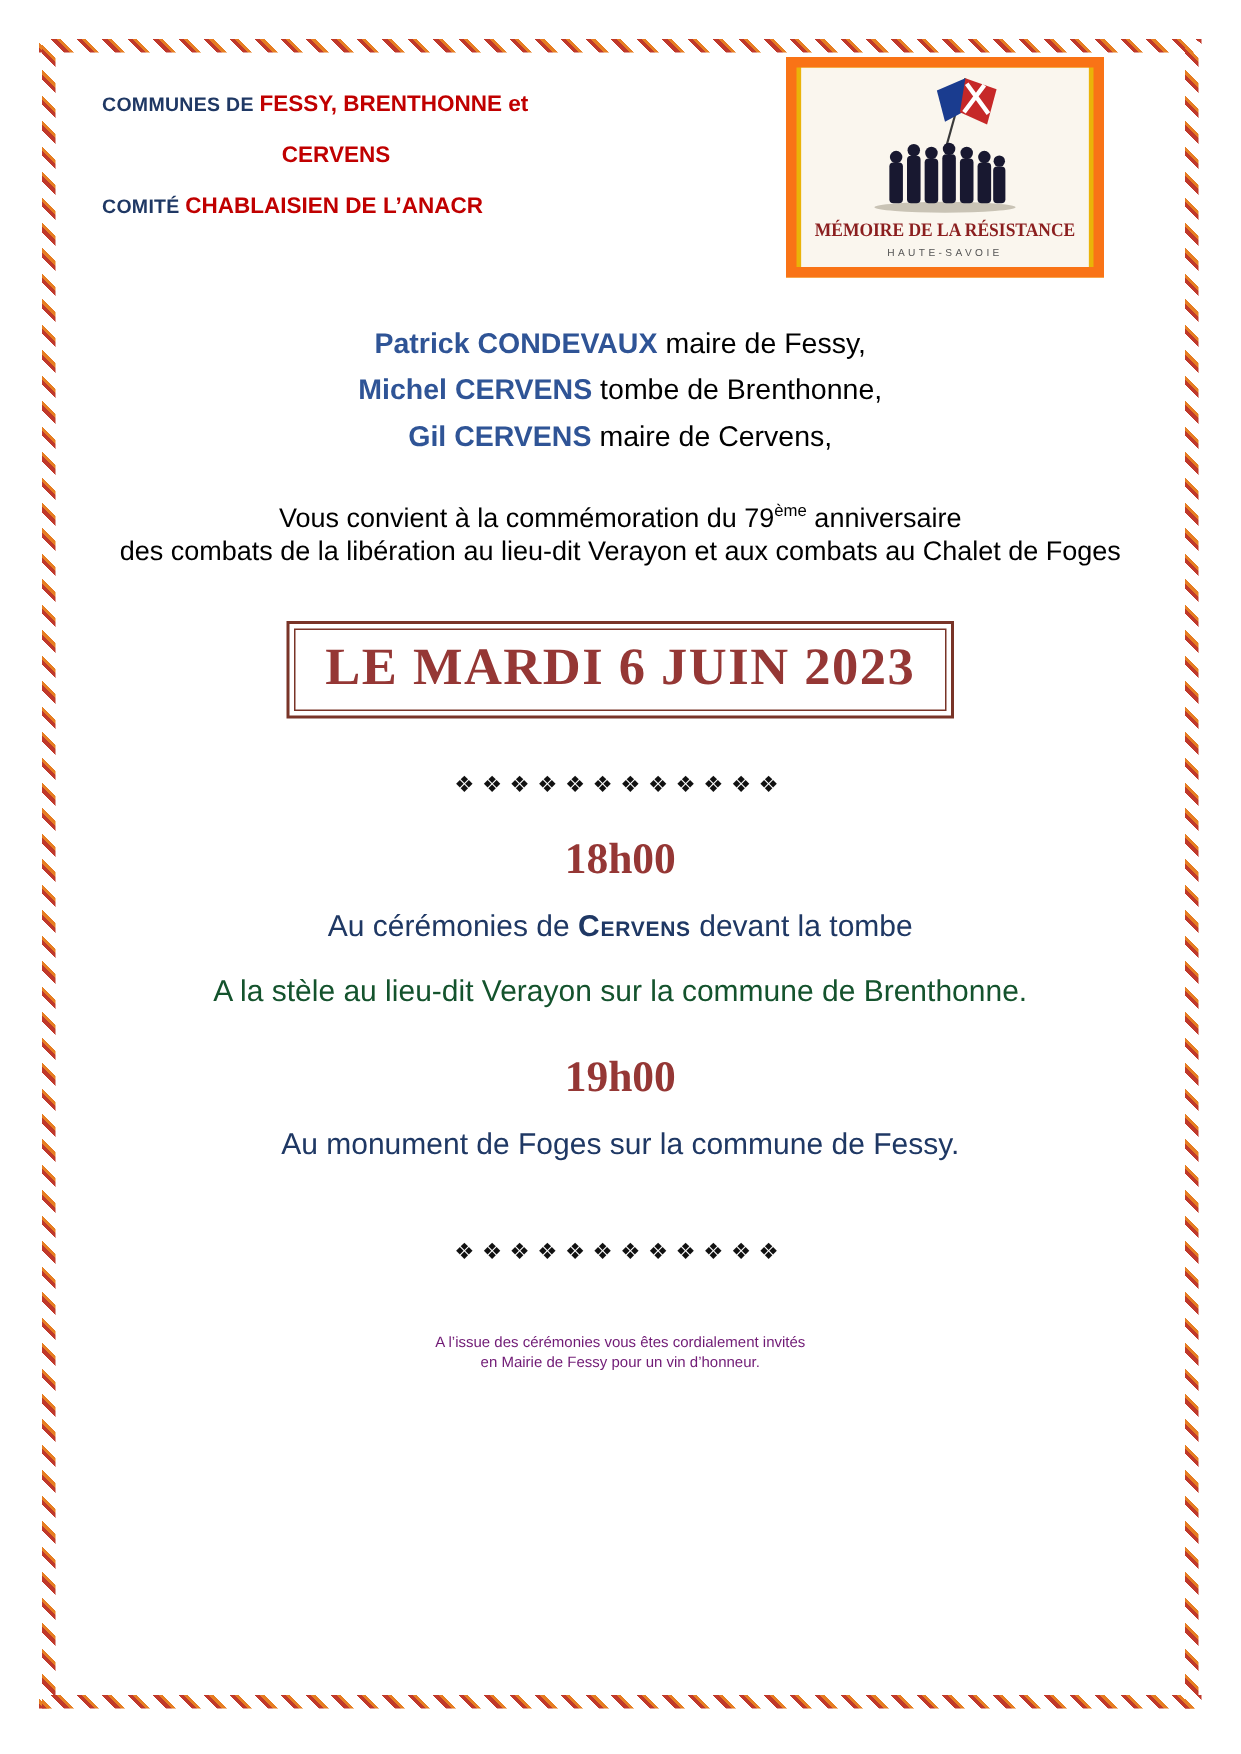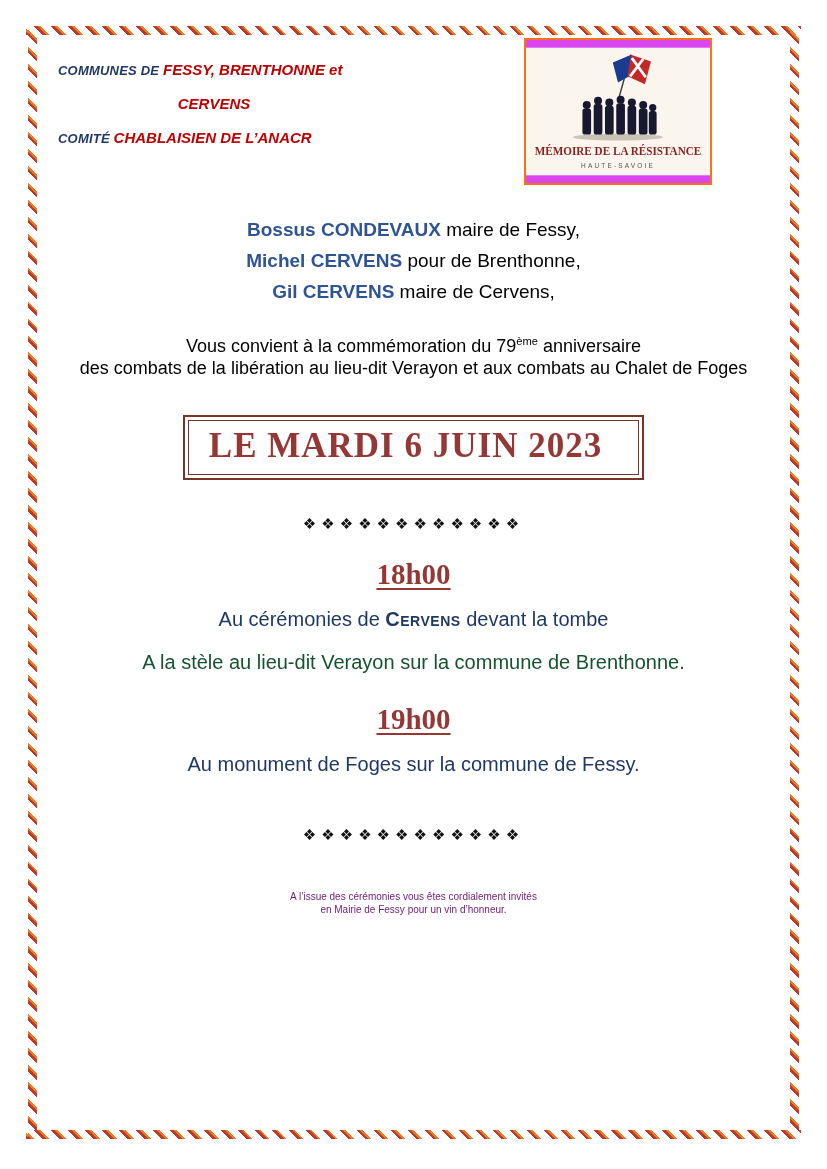--- a/index.html
+++ b/index.html
@@ -25,66 +25,66 @@
   .frame-bottom { bottom: 30px; }
   .frame-left, .frame-right {
     top: 26px; bottom: 30px; width: 9px;
     background: repeating-linear-gradient(45deg,
       #c0392b 0 2.5px, #e67e22 2.5px 4.5px, transparent 4.5px 12px);
   }
   .frame-left { left: 28px; }
   .frame-right { right: 28px; }
 
   
-  .header { position: absolute; left: 58px; top: 60px; width: 312px; font-style: italic; }
+  .header { position: absolute; left: 68px; top: 60px; width: 312px; }
   .hdr-line { margin: 0 0 15px 0; line-height: 1.2; white-space: nowrap; }
   .hdr-center { text-align: center; }
   .hdr-navy { color: #1f3864; font-weight: 700; font-size: 13px; letter-spacing: .2px; }
   .hdr-red  { color: #c00000; font-weight: 700; font-size: 15px; }
 
   
   .logo {
-    position: absolute; left: 524px; top: 38px; width: 188px; height: 147px;
-    background: #d946ef; border: 2px solid #f97316; box-sizing: border-box;
+    position: absolute; left: 524px; top: 38px; width: 212px; height: 147px;
+    background: #eab308; border: 7px solid #f97316; box-sizing: border-box;
   }
   .logo svg { display: block; width: 100%; height: 100%; }
 
   
   .content { position: absolute; top: 218px; left: 40px; right: 40px; text-align: center; }
 
   .mayor { margin: 0 0 7px 0; font-size: 19px; color: #000; line-height: 1.25; }
   .mayor .name { color: #2f5496; font-weight: 700; }
 
   .invite { margin: 32px 0 0 0; font-size: 18px; color: #000; line-height: 1.22; }
   .invite sup { font-size: 0.62em; }
 
   .dateboxwrap { margin-top: 40px; }
   .datebox {
     display: inline-block;
     border: 1px solid #793428;
     outline: 2px solid #793428;
     outline-offset: 3px;
-    padding: 5px 36px 8px 20px;
+    padding: 5px 20px 8px 20px;
     background: #fff;
   }
   .date-text {
     font-family: "Liberation Serif", serif;
     font-weight: 700;
     font-size: 35px;
     color: #953735;
     letter-spacing: 1px;
     white-space: nowrap;
   }
 
   .divider { margin: 40px 0 0 0; font-size: 15px; letter-spacing: 5px; color: #111; }
   .divider.second { margin-top: 48px; }
 
   .time { margin: 24px 0 0 0; font-family: "Liberation Serif", serif; font-weight: 700;
           font-size: 29px; color: #953735; line-height: 1.2; }
-  .time .u { text-decoration: underline; text-decoration-thickness: 2px; text-underline-offset: 4px; }
+  .time .u { text-decoration-thickness: 2px; text-underline-offset: 4px; }
 
   .desc { margin: 14px 0 0 0; font-size: 20px; line-height: 1.35; color: #14532d; }
   .desc.navy { color: #1f3864; }
   .desc .smallcaps { font-variant: small-caps; font-weight: 700; letter-spacing: .5px; }
   .desc.gap { margin-top: 16px; }
   .time.gap { margin-top: 26px; }
 
   .footer { margin: 46px 0 0 0; font-size: 10px; color: #701a75; line-height: 1.35; }
 </style>
 </head>
@@ -131,22 +131,22 @@
         <circle cx="146" cy="69" r="4.2"></circle>
           <rect x="141.5" y="73" width="9" height="27" rx="3"></rect>
       </g>
       <text x="106" y="124" text-anchor="middle" font-family="Liberation Serif, serif" font-weight="700" font-size="14" fill="#8b1f1f" textLength="192" lengthAdjust="spacingAndGlyphs">MÉMOIRE DE LA RÉSISTANCE</text>
       <text x="106" y="139" text-anchor="middle" font-family="Liberation Sans, sans-serif" font-size="7.5" letter-spacing="2.5" fill="#555555">HAUTE-SAVOIE</text>
     </svg>
   </div>
 
   <main class="content">
 
-    <p class="mayor"><span class="name">Bossus CONDEVAUX</span><span> maire de Fessy,</span></p>
-    <p class="mayor"><span class="name">Michel CERVENS</span><span> pour de Brenthonne,</span></p>
+    <p class="mayor"><span class="name">Patrick CONDEVAUX</span><span> maire de Fessy,</span></p>
+    <p class="mayor"><span class="name">Michel CERVENS</span><span> tombe de Brenthonne,</span></p>
     <p class="mayor"><span class="name">Gil CERVENS</span><span> maire de Cervens,</span></p>
 
     <p class="invite"><span>Vous convient à la commémoration du 79</span><sup>ème</sup><span> anniversaire</span><br><span>des combats de la libération au lieu-dit Verayon et aux combats au Chalet de Foges</span></p>
 
     <div class="dateboxwrap">
       <div class="datebox">
         <span class="date-text">LE MARDI 6 JUIN 2023</span>
       </div>
     </div>
 

